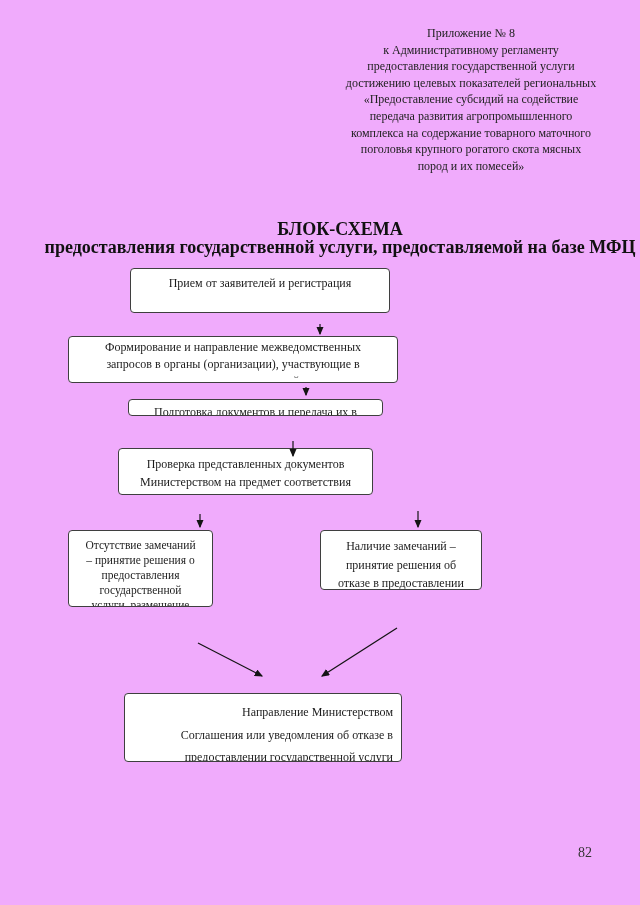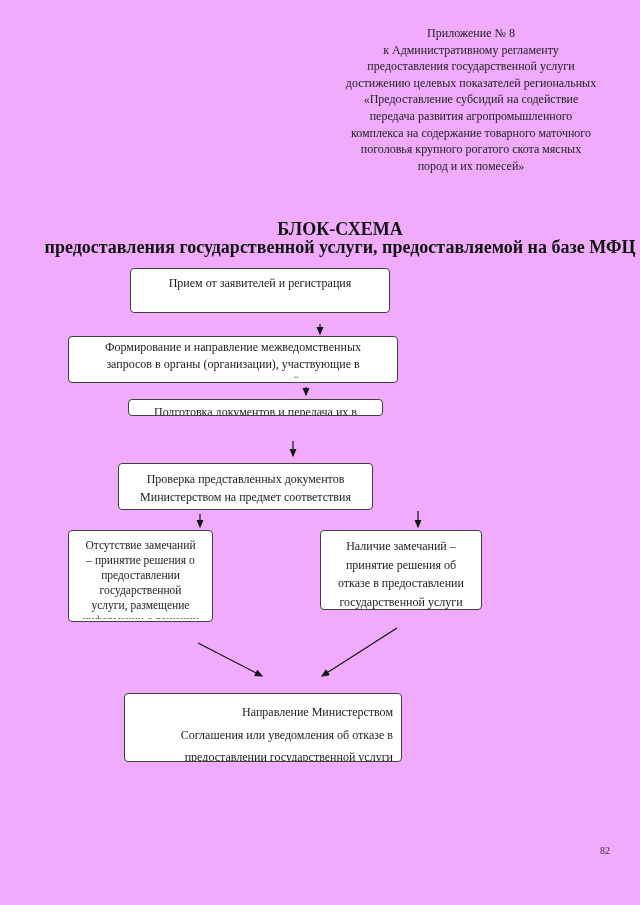--- a/index.html
+++ b/index.html
@@ -44,39 +44,39 @@
     color: #1c1c1c;
     overflow: hidden;
   }
   .fbox .ln { white-space: nowrap; }
   .fbox .clip { overflow: hidden; white-space: nowrap; color: #555; }
   #box1 { left: 130px; top: 268px; width: 260px; height: 45px; padding-top: 6px; }
   #box2 { left: 68px;  top: 336px; width: 330px; height: 47px; padding-top: 2px; }
   #box2 .clip { height: 5px; }
   #box3 { left: 128px; top: 399px; width: 255px; height: 17px; padding-top: 4px; }
   #box3 .clip { height: 12px; color: #1c1c1c; }
-  #box4 { left: 118px; top: 463px; width: 255px; height: 47px; padding-top: 6px; line-height: 18px; }
-  #box5 { left: 68px;  top: 530px; width: 145px; height: 92px; padding-top: 7px;
+  #box4 { left: 118px; top: 448px; width: 255px; height: 47px; padding-top: 6px; line-height: 18px; }
+  #box5 { left: 68px;  top: 530px; width: 145px; height: 77px; padding-top: 7px;
           font-size: 11.5px; line-height: 15px; }
   #box5 .clip { height: 6px; }
-  #box6 { left: 320px; top: 530px; width: 162px; height: 80px; padding-top: 6px; line-height: 18.6px; }
+  #box6 { left: 320px; top: 530px; width: 162px; height: 60px; padding-top: 6px; line-height: 18.6px; }
   #box7 { left: 124px; top: 693px; width: 278px; height: 69px;
           text-align: right; padding: 7px 8px 0 9px; line-height: 22.5px; }
   
   .arrows {
     position: absolute;
     left: 0; top: 0; width: 640px; height: 905px;
     pointer-events: none;
   }
   
   .page-num {
     position: absolute;
     left: 560px; top: 845px; width: 50px;
-    text-align: right;
-    font-size: 10px;
+    text-align: center;
+    font-size: 14px;
     color: #333;
   }
 </style>
 </head>
 <body>
 
 <div class="page">
 
   <div class="appendix">
     <div>Приложение № 8</div>
@@ -111,21 +111,21 @@
   </div>
 
   <div class="fbox" id="box4">
     <div class="ln">Проверка представленных документов</div>
     <div class="ln">Министерством на предмет соответствия</div>
   </div>
 
   <div class="fbox" id="box5">
     <div class="ln">Отсутствие замечаний</div>
     <div class="ln">– принятие решения о</div>
-    <div class="ln">предоставлении</div>
+    <div class="ln">предоставления</div>
     <div class="ln">государственной</div>
     <div class="ln">услуги, размещение</div>
     <div class="clip">информации о решении</div>
   </div>
 
   <div class="fbox" id="box6">
     <div class="ln">Наличие замечаний –</div>
     <div class="ln">принятие решения об</div>
     <div class="ln">отказе в предоставлении</div>
     <div class="ln">государственной услуги</div>

